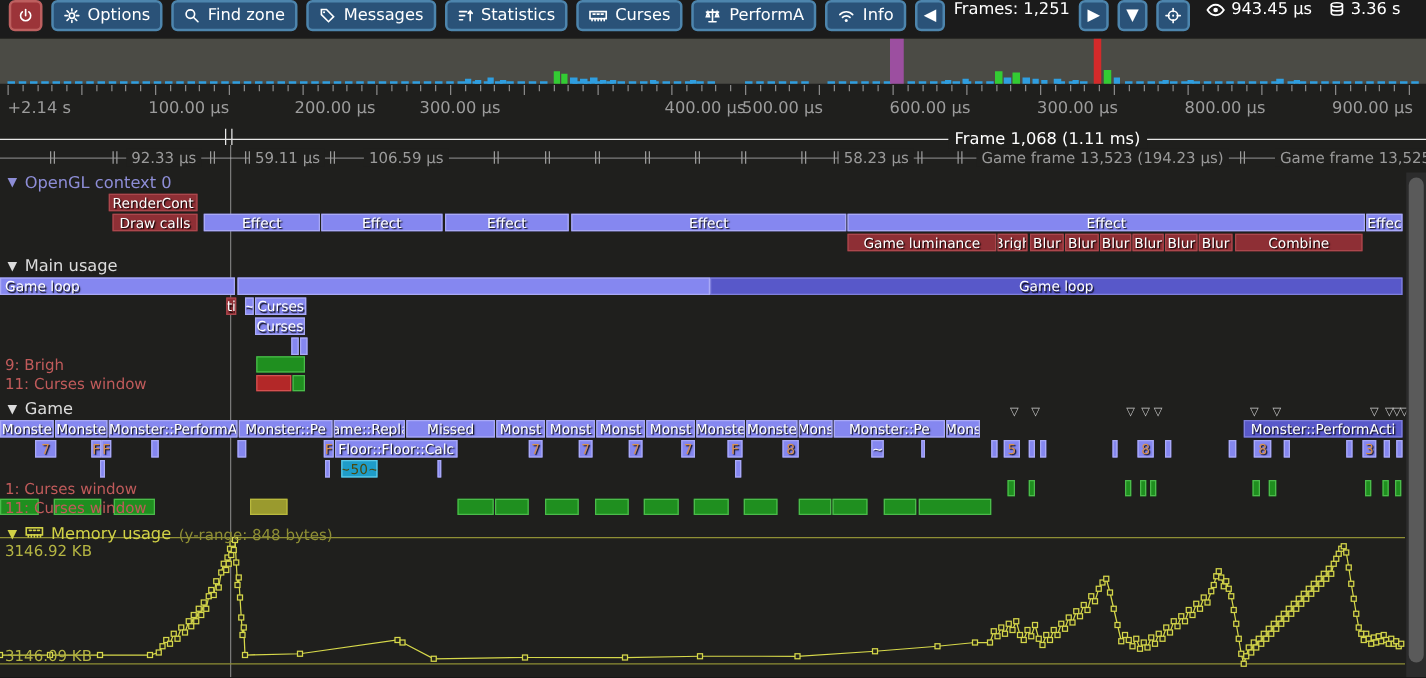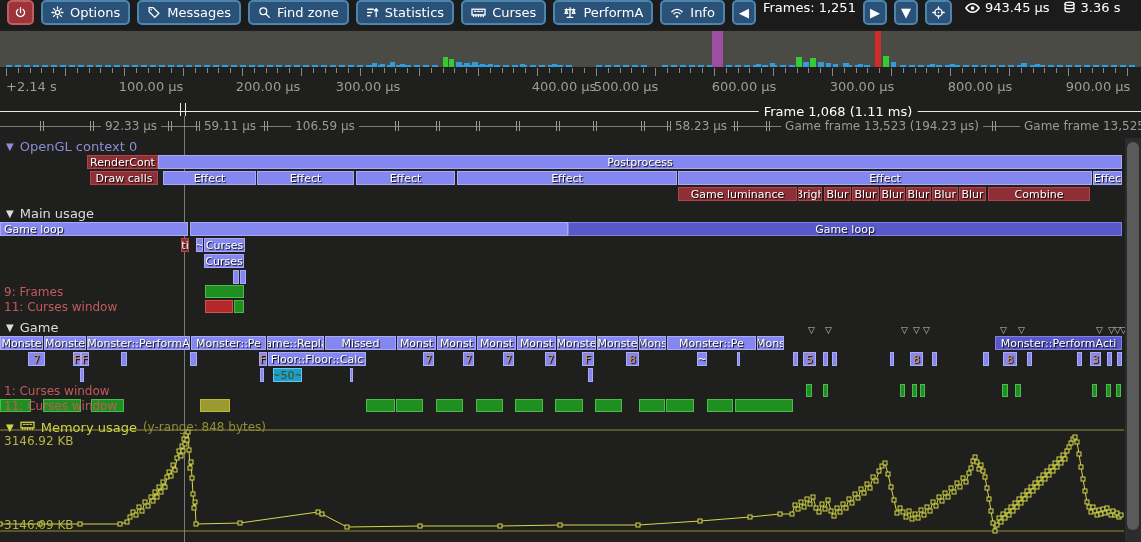--- a/index.html
+++ b/index.html
@@ -66,32 +66,32 @@
         </svg>
       </div>
       <div class="tbtn">
         <svg class="icn" width="13" height="13" viewBox="0 0 16 16">
           <circle cx="8" cy="8" r="2.6" stroke="#fff" stroke-width="1.6" fill="none" stroke-linecap="round"></circle>
           <path d="M8 1.2v2.2M8 12.6v2.2M1.2 8h2.2M12.6 8h2.2M3.2 3.2l1.6 1.6M11.2 11.2l1.6 1.6M12.8 3.2l-1.6 1.6M4.8 11.2l-1.6 1.6" stroke="#fff" stroke-width="1.6" fill="none" stroke-linecap="round"></path>
         </svg>
         <span>Options</span>
       </div>
       <div class="tbtn">
+        <svg class="icn" width="13" height="13" viewBox="0 0 16 16">
+          <circle cx="6.5" cy="6.5" r="4.2" stroke="#fff" stroke-width="1.6" fill="none" stroke-linecap="round"></circle>
+          <path d="M9.8 9.8L14 14" stroke="#fff" stroke-width="1.6" fill="none" stroke-linecap="round"></path>
+        </svg>
+        <span>Find zone</span>
+      </div>
+      <div class="tbtn">
         <svg class="icn" width="14" height="13" viewBox="0 0 16 16">
           <path d="M2 7V2h5l7 7-5 5z" stroke="#fff" stroke-width="1.6" fill="none" stroke-linecap="round"></path>
           <circle cx="4.6" cy="4.6" r="1" fill="#fff"></circle>
         </svg>
         <span>Messages</span>
-      </div>
-      <div class="tbtn">
-        <svg class="icn" width="13" height="13" viewBox="0 0 16 16">
-          <circle cx="6.5" cy="6.5" r="4.2" stroke="#fff" stroke-width="1.6" fill="none" stroke-linecap="round"></circle>
-          <path d="M9.8 9.8L14 14" stroke="#fff" stroke-width="1.6" fill="none" stroke-linecap="round"></path>
-        </svg>
-        <span>Find zone</span>
       </div>
       <div class="tbtn">
         <svg class="icn" width="13" height="13" viewBox="0 0 16 16">
           <path d="M2 4h7M2 8h5M2 12h3M12.5 13V4M10.5 5.8L12.5 3.5l2 2.3" stroke="#fff" stroke-width="1.6" fill="none" stroke-linecap="round"></path>
         </svg>
         <span>Statistics</span>
       </div>
       <div class="tbtn">
         <svg class="icn" width="15" height="13" viewBox="0 0 18 16">
           <rect x="1" y="4" width="16" height="7" stroke="#fff" stroke-width="1.6" fill="none" stroke-linecap="round"></rect>
@@ -667,23 +667,20 @@
       <rect x="1115" y="511" width="4" height="4" fill="#26261c" stroke="#d6d84a"></rect>
       <rect x="1117" y="515" width="4" height="4" fill="#26261c" stroke="#d6d84a"></rect>
       <rect x="1119" y="513" width="4" height="4" fill="#26261c" stroke="#d6d84a"></rect>
     </svg>
 
   <div id="zones">
       <div class="zrow" style="top: 155px;">
         <div class="zb red" style="left: 87px; width: 71px; height: 14px;">
           <span class="lbl">RenderCont</span>
         </div>
-        <div class="zb purple" style="left: 158px; width: 964px; height: 14px;">
-          <span class="lbl">Postprocess</span>
-        </div>
       </div>
       <div class="zrow" style="top: 171px;">
         <div class="zb red" style="left: 90px; width: 68px; height: 14px;">
           <span class="lbl">Draw calls</span>
         </div>
         <div class="zb purple" style="left: 163px; width: 93px; height: 14px;">
           <span class="lbl">Effect</span>
         </div>
         <div class="zb purple" style="left: 257px; width: 97px; height: 14px;">
           <span class="lbl">Effect</span>
@@ -753,21 +750,21 @@
       <div class="zrow" style="top: 254px;">
         <div class="zb purple" style="left: 204px; width: 40px; height: 14px;">
           <span class="lbl">Curses</span>
         </div>
       </div>
       <div class="zrow" style="top: 270px;">
         <div class="zb purple" style="left: 233px; width: 6px; height: 14px;"></div>
         <div class="zb purple" style="left: 240px; width: 6px; height: 14px;"></div>
       </div>
       <div class="zrow" style="top: 285px;">
-        <div class="lock-label">9: Frames</div>
+        <div class="lock-label">9: Brigh</div>
         <div class="zb green" style="left: 205px; width: 39px; height: 13px;"></div>
       </div>
       <div class="zrow" style="top: 300px;">
         <div class="lock-label">11: Curses window</div>
         <div class="zb lockred" style="left: 205px; width: 28px; height: 13px;"></div>
         <div class="zb green" style="left: 234px; width: 10px; height: 13px;"></div>
       </div>
       <div class="zrow" style="top: 336px;">
         <div class="zb purple" style="left: 0px; width: 43px; height: 14px;">
           <span class="lbl">Monste</span>

